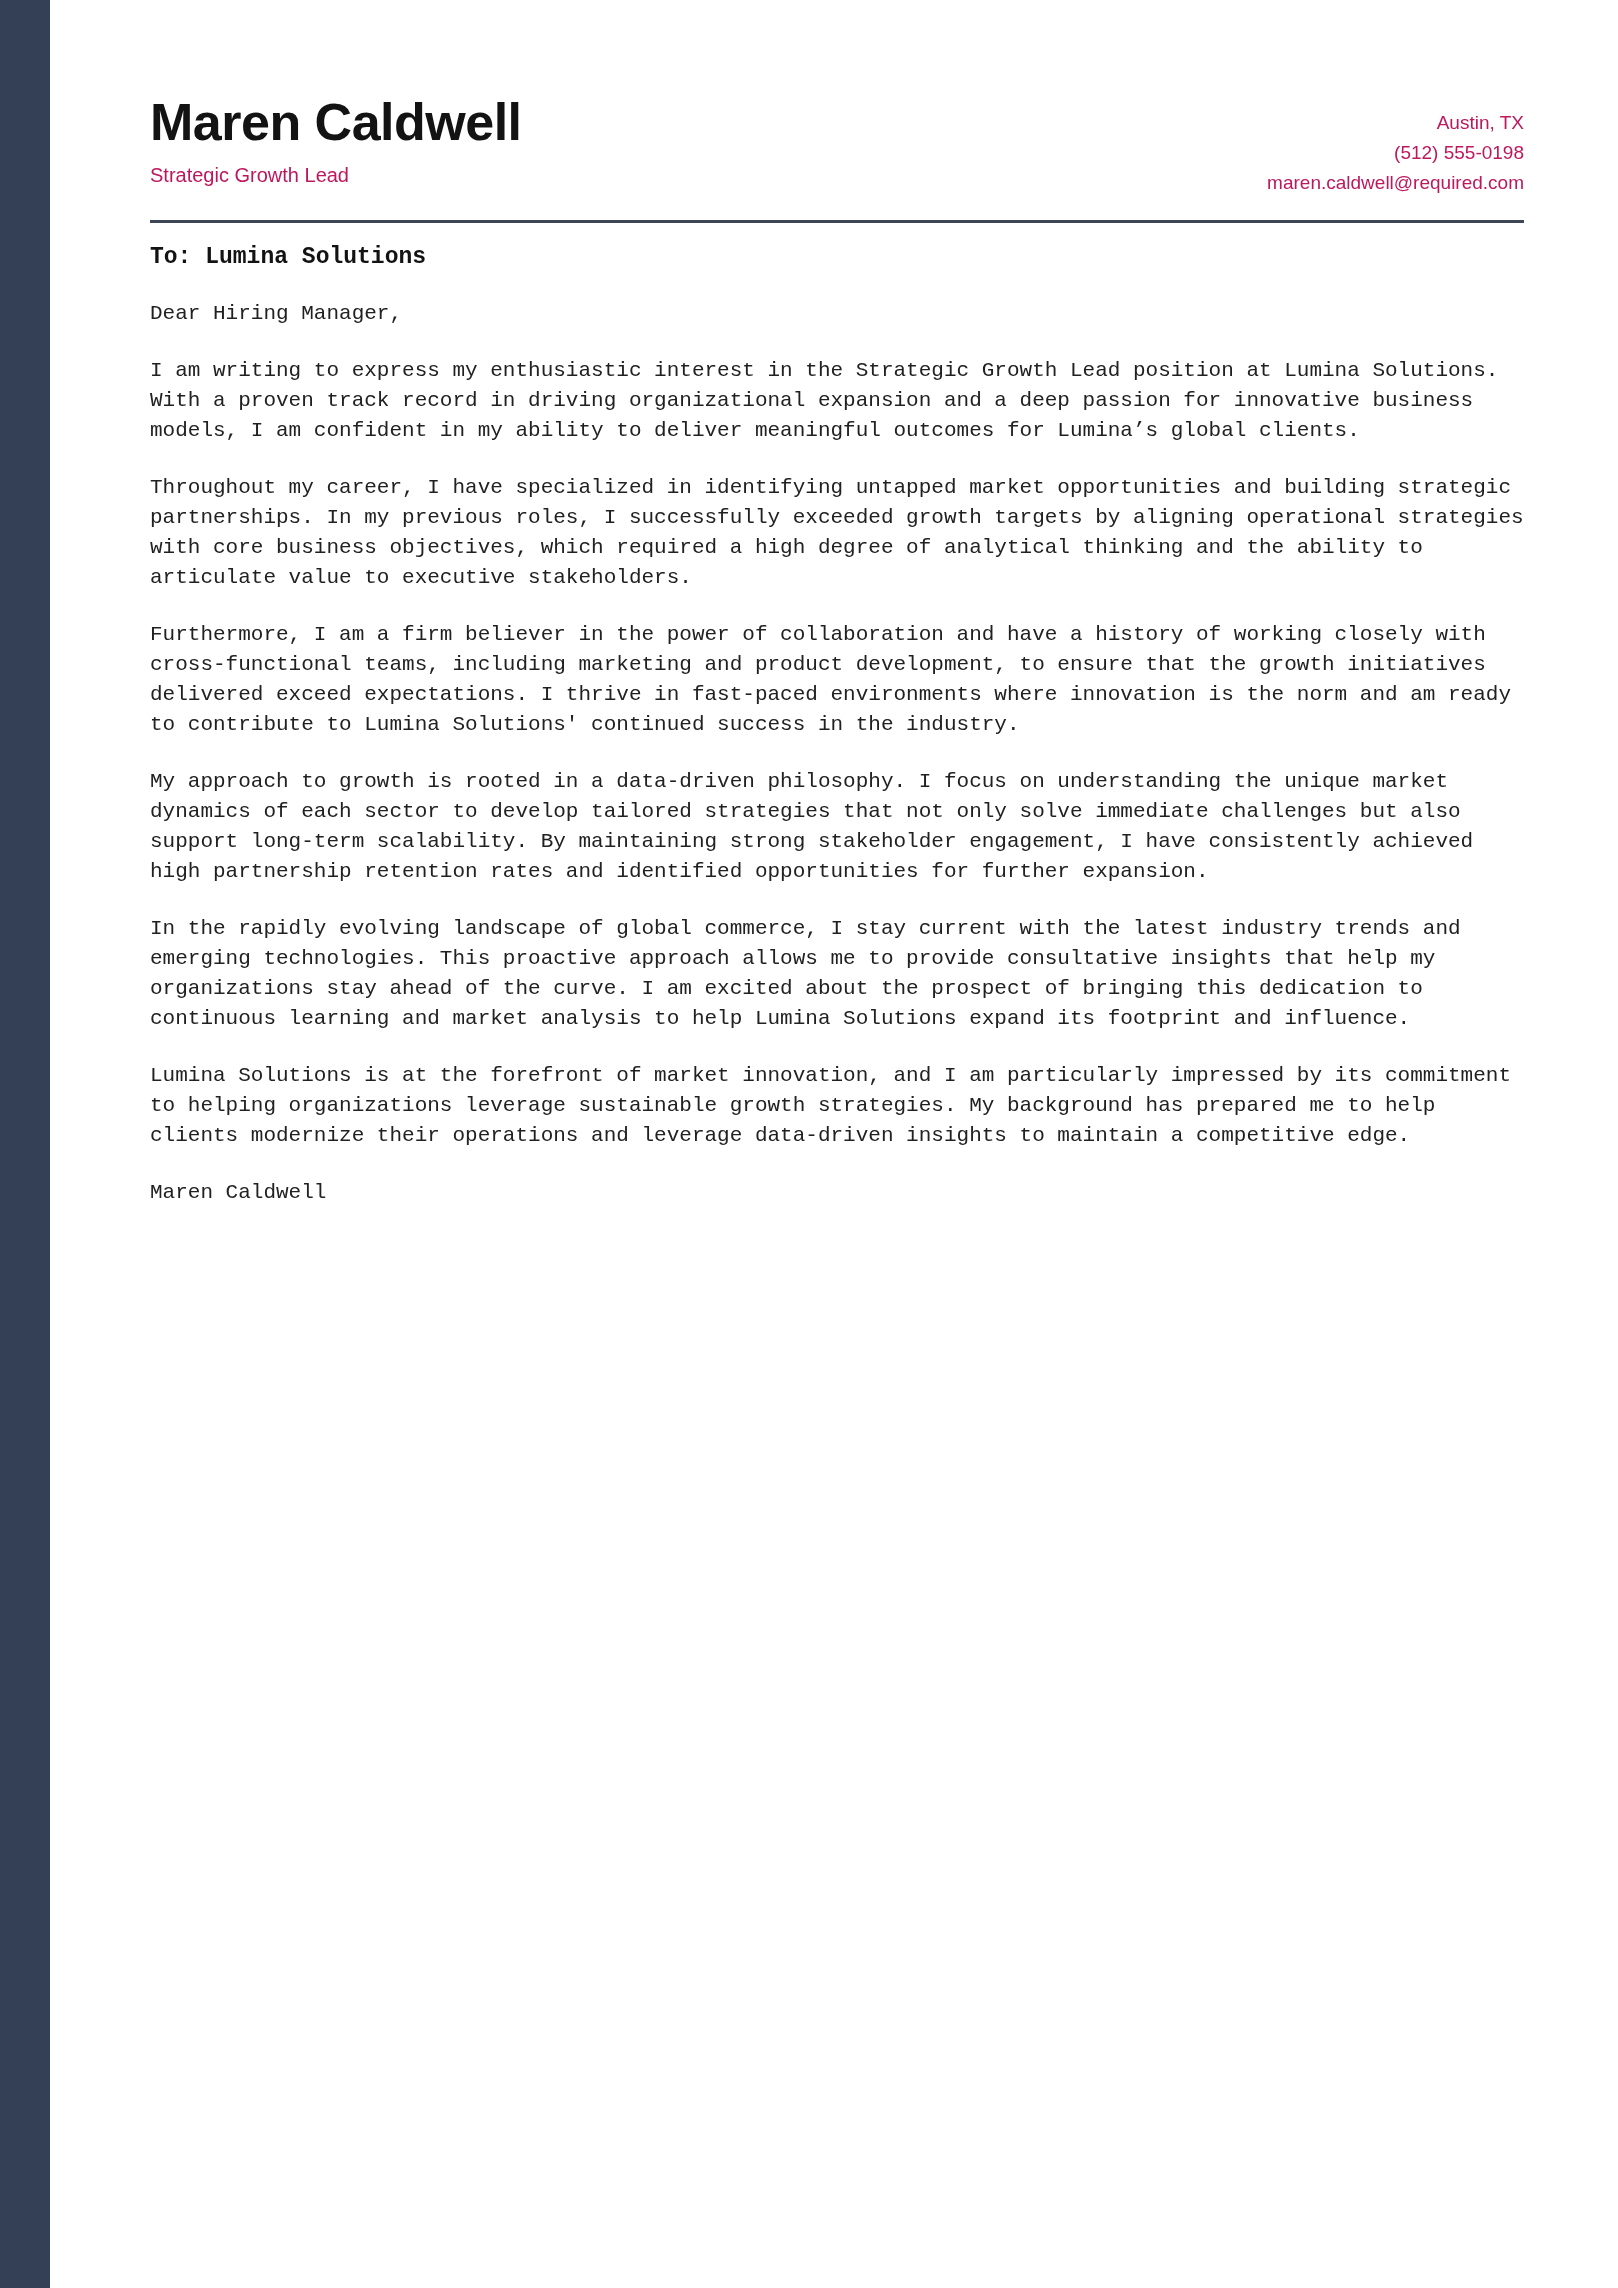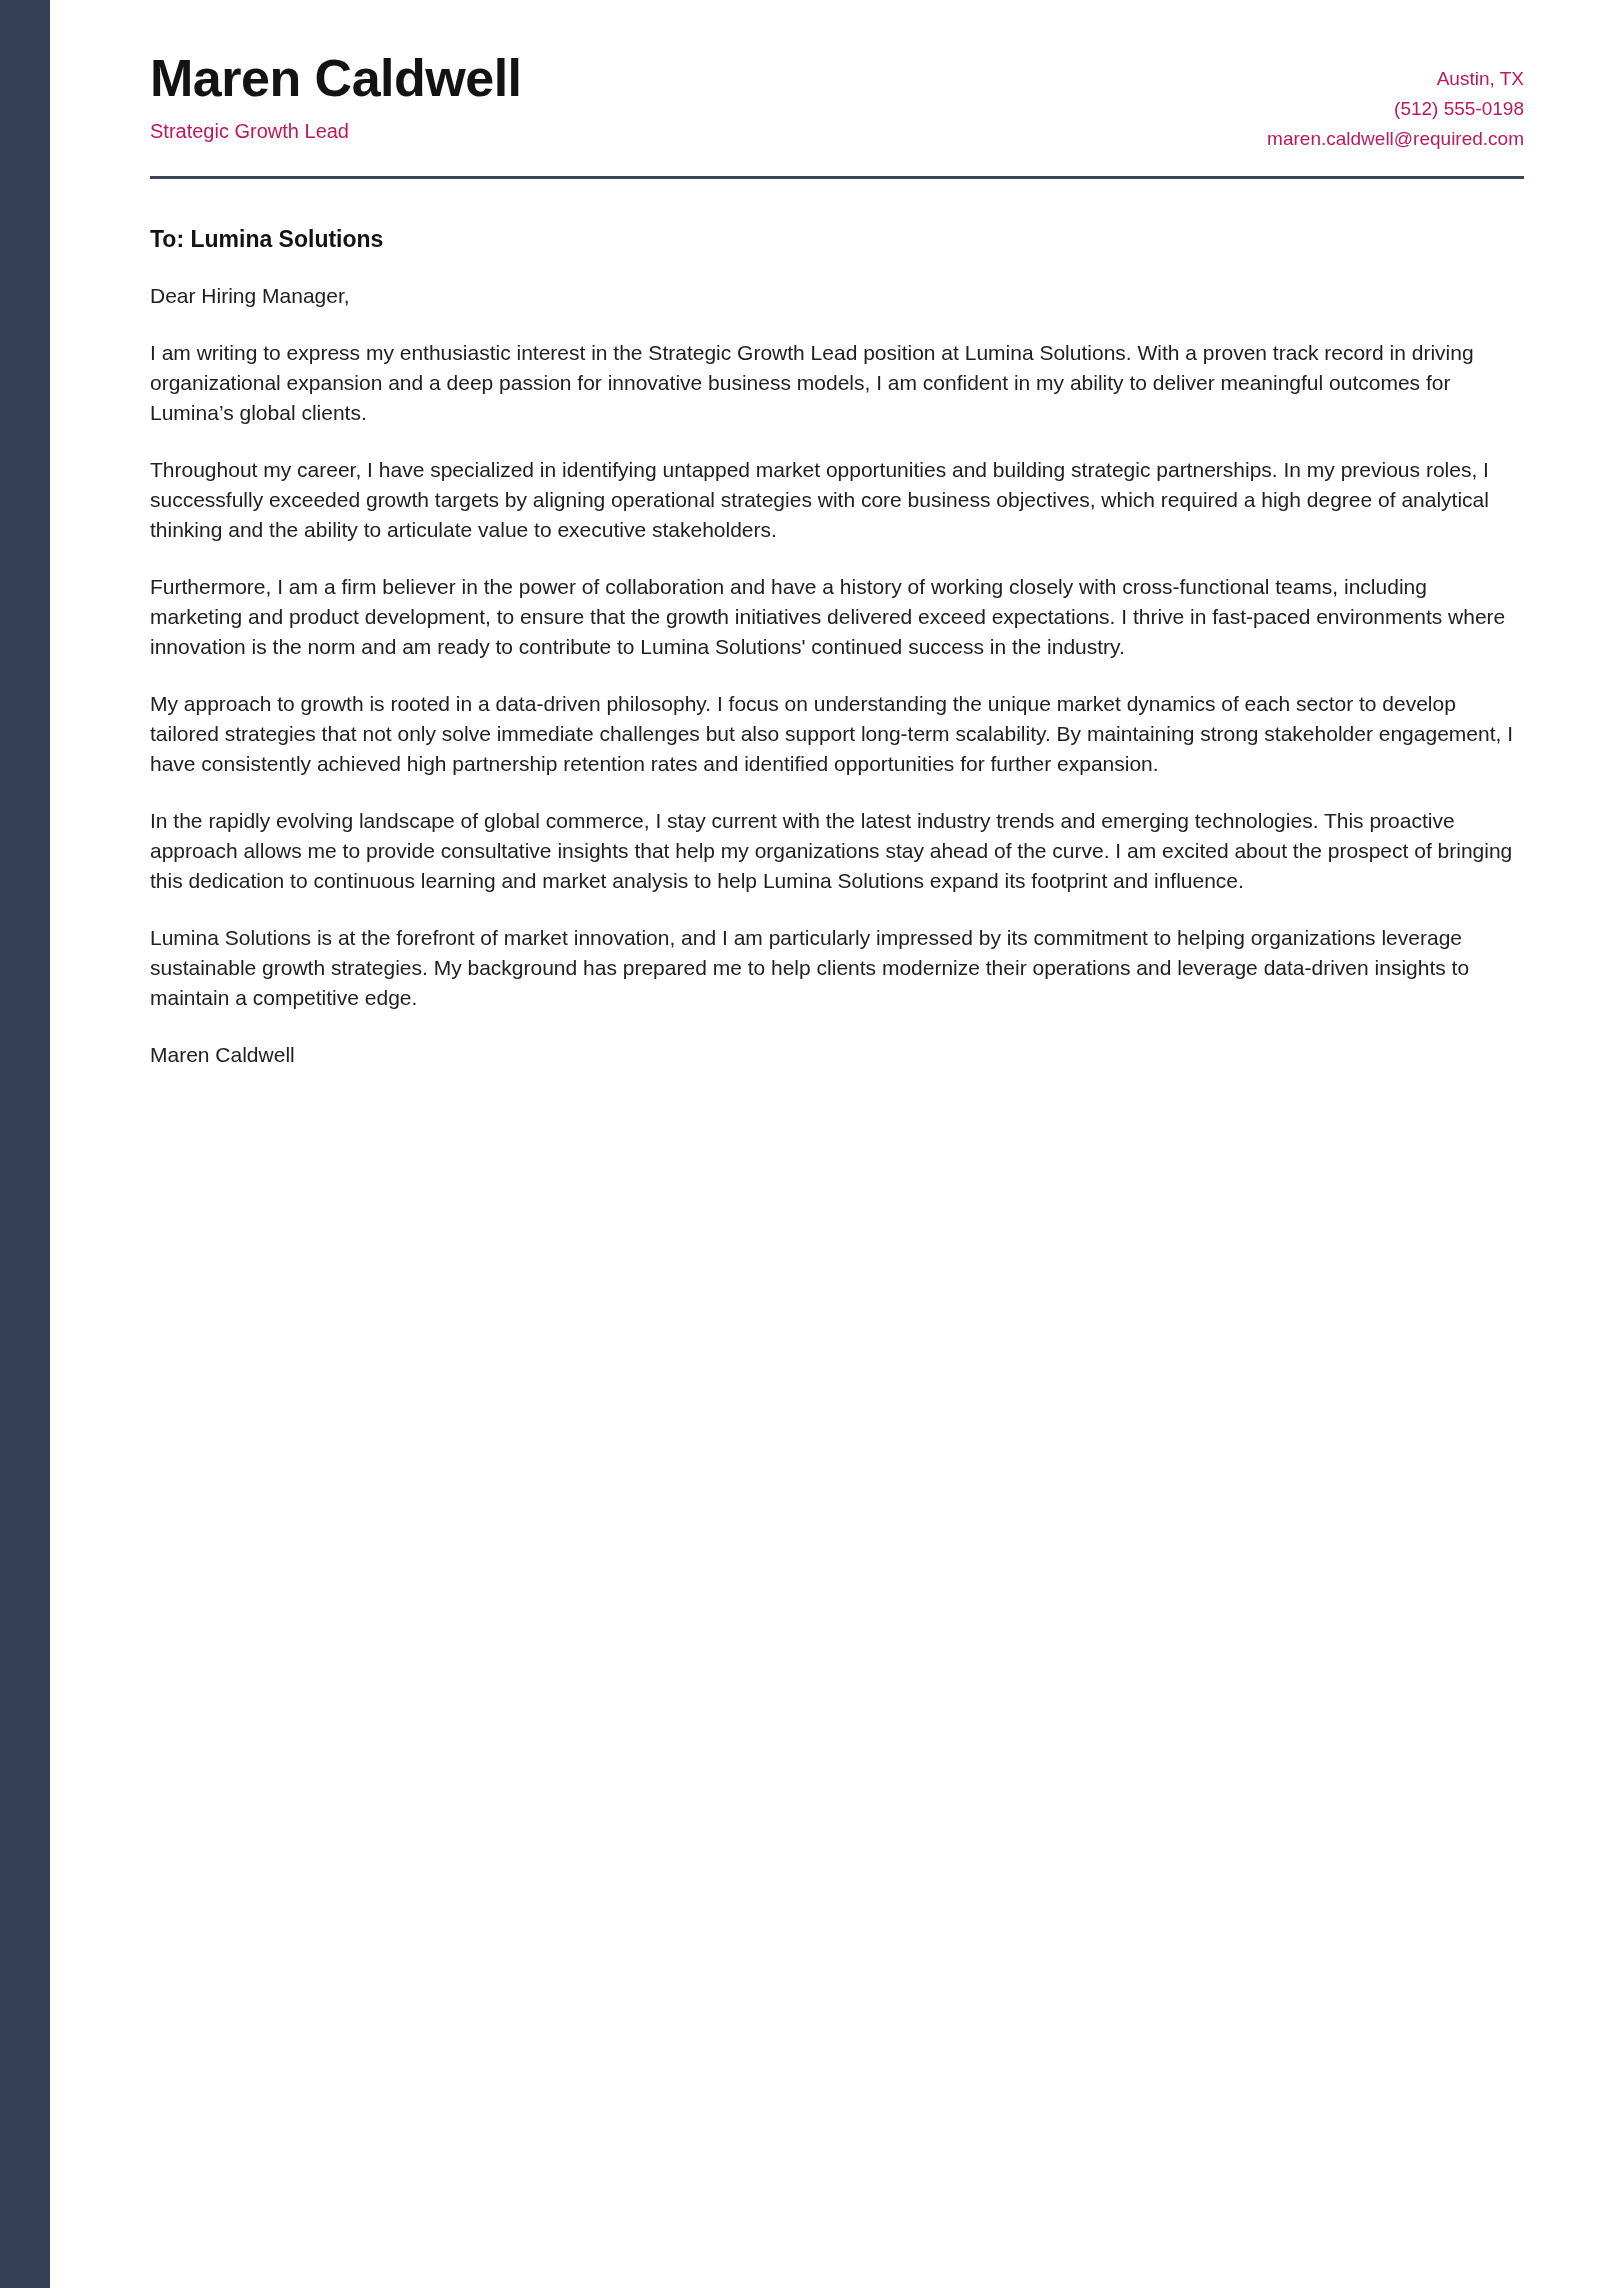--- a/index.html
+++ b/index.html
@@ -21,21 +21,21 @@
     top: 0;
     bottom: 0;
     width: 50px;
     background: #334056;
   }
   .content {
     position: absolute;
     left: 150px;
     width: 1374px;
     top: 0;
-    padding-top: 48px;
+    padding-top: 92px;
   }
   .header {
     display: flex;
     justify-content: space-between;
     align-items: flex-end;
   }
   .name {
     margin: 0;
     font-size: 52px;
     line-height: 60px;
@@ -57,21 +57,22 @@
     color: #be185d;
     margin-bottom: -4px;
     white-space: nowrap;
   }
   .rule {
     border: none;
     border-top: 3px solid #3c4657;
     margin: 26px 0 0 0;
   }
   .letter {
-    margin-top: 45px;
+    margin-top: 19px;
+    font-family: Liberation Mono, monospace;
   }
   .letter p {
     margin: 0 0 27px 0;
     font-size: 21px;
     line-height: 30px;
     color: #212121;
   }
   .letter p.recipient {
     font-size: 23px;
     font-weight: 700;

